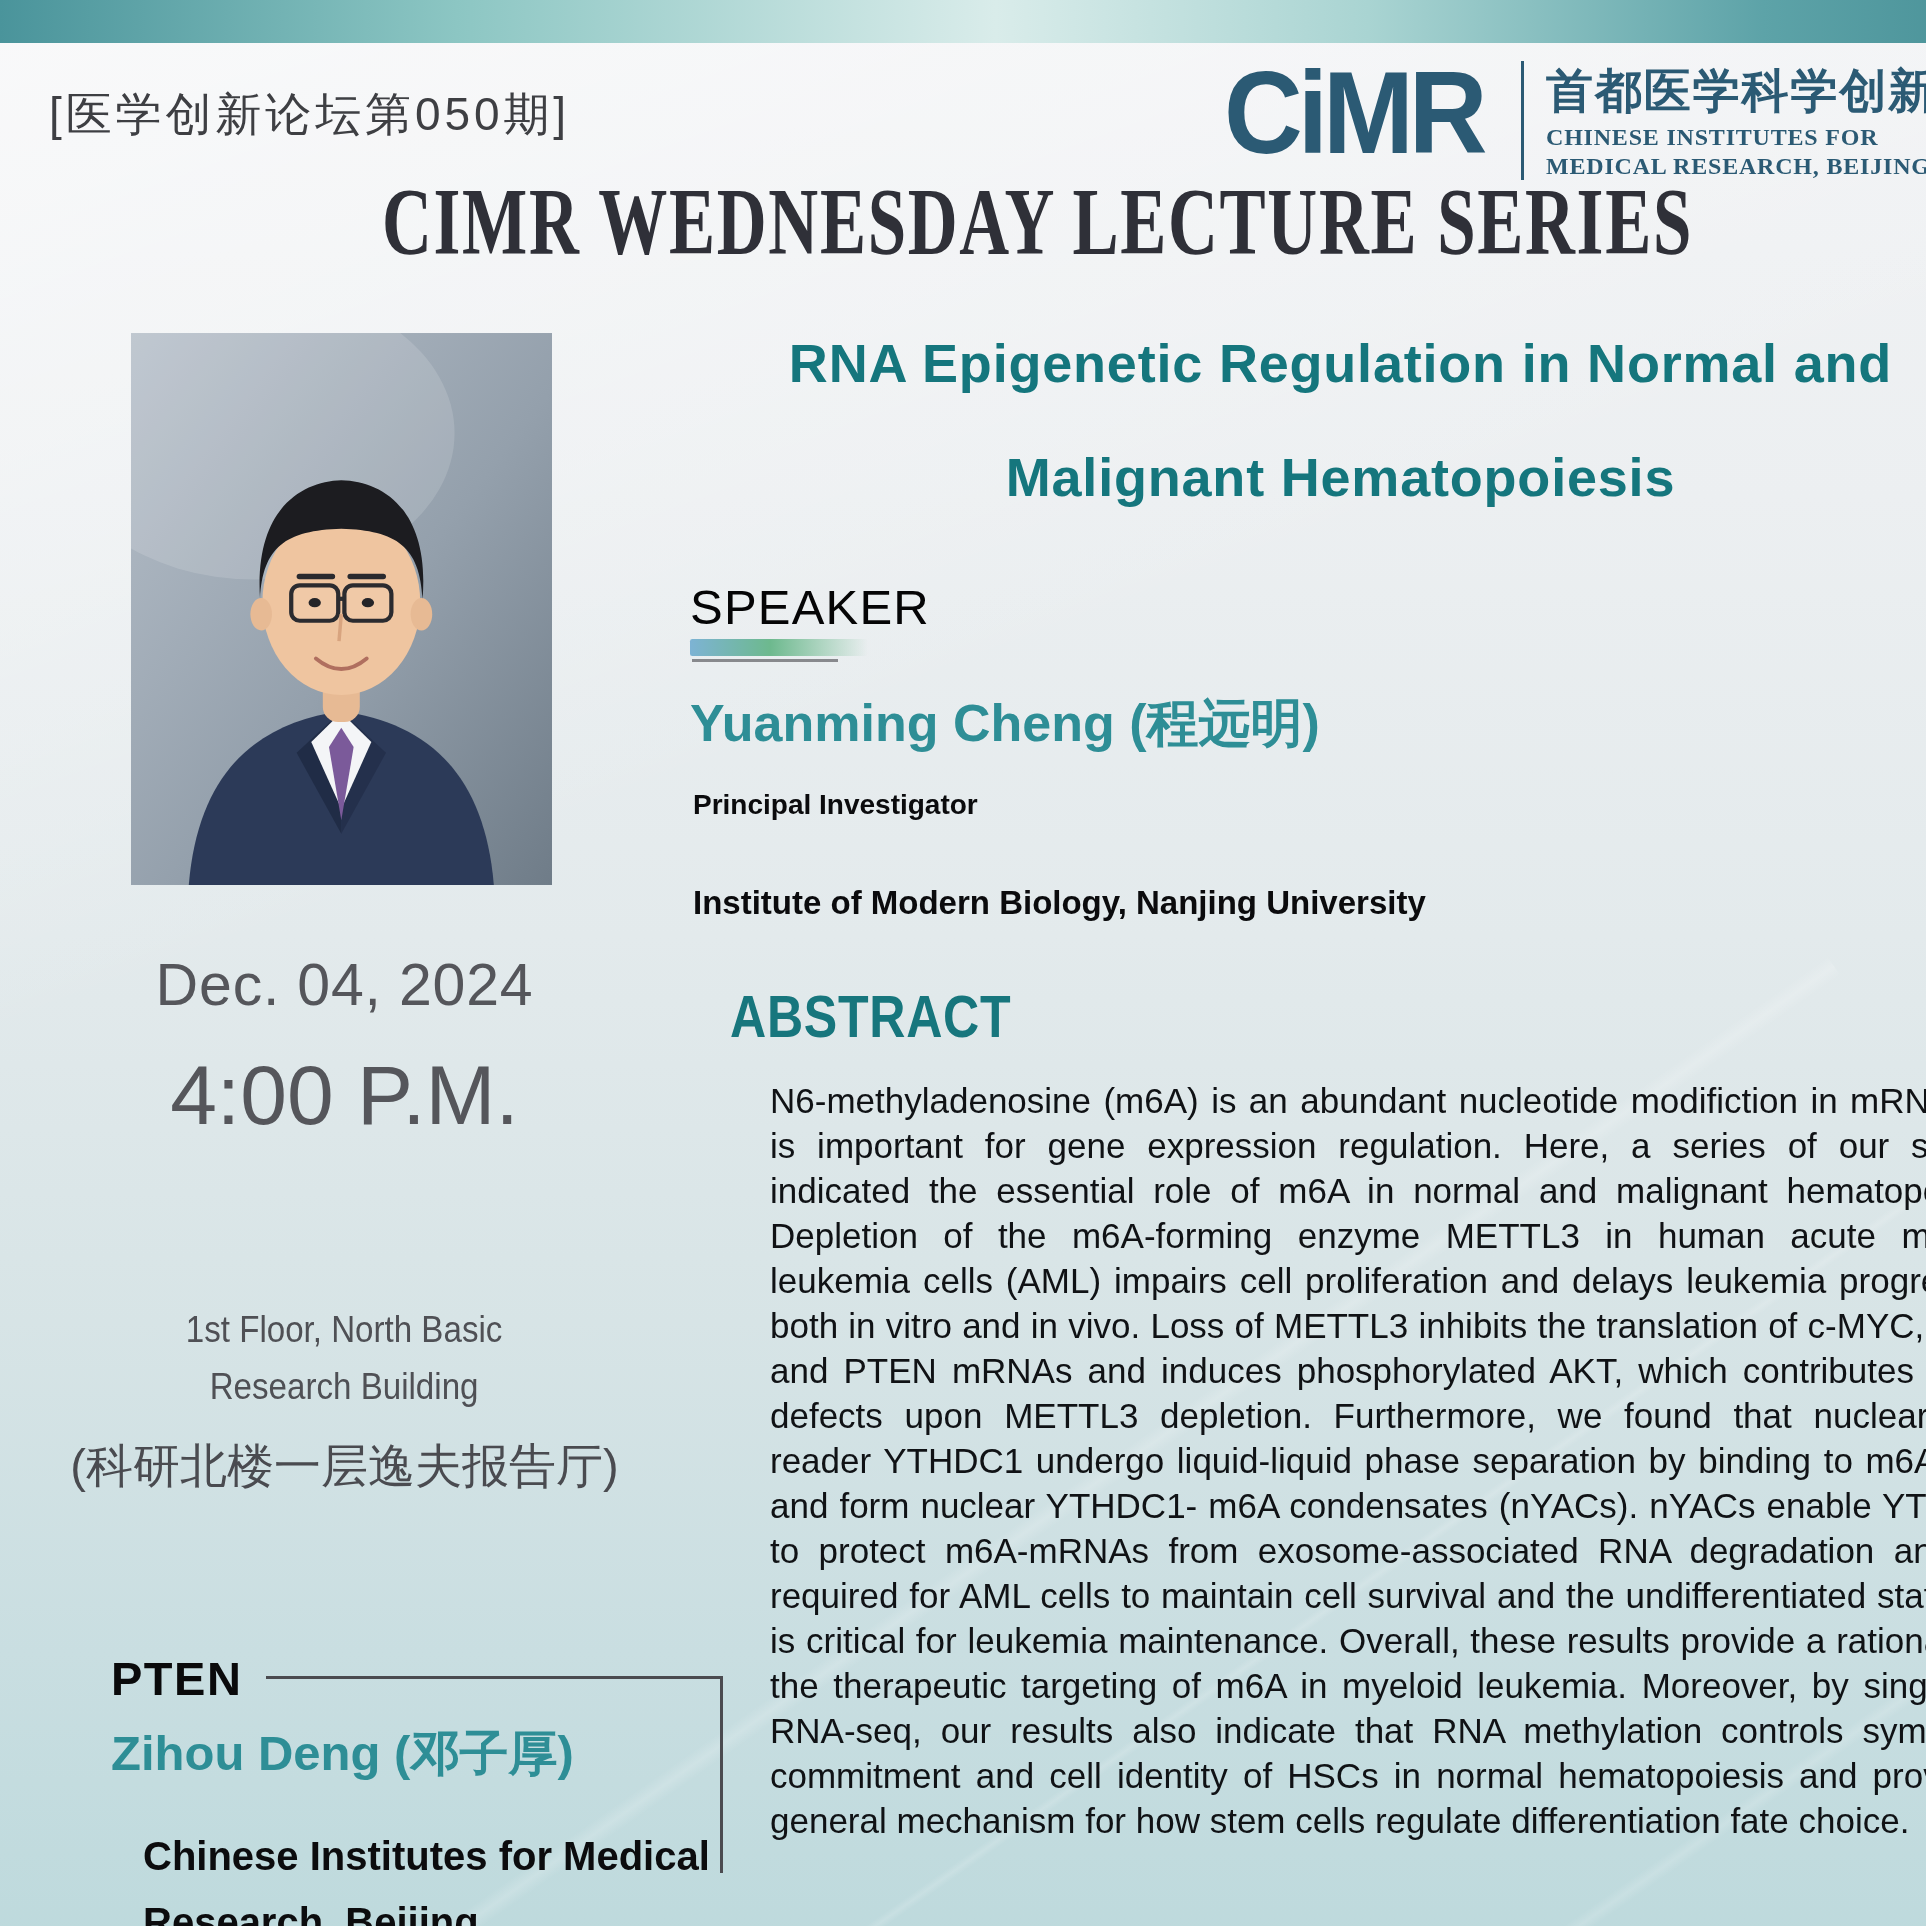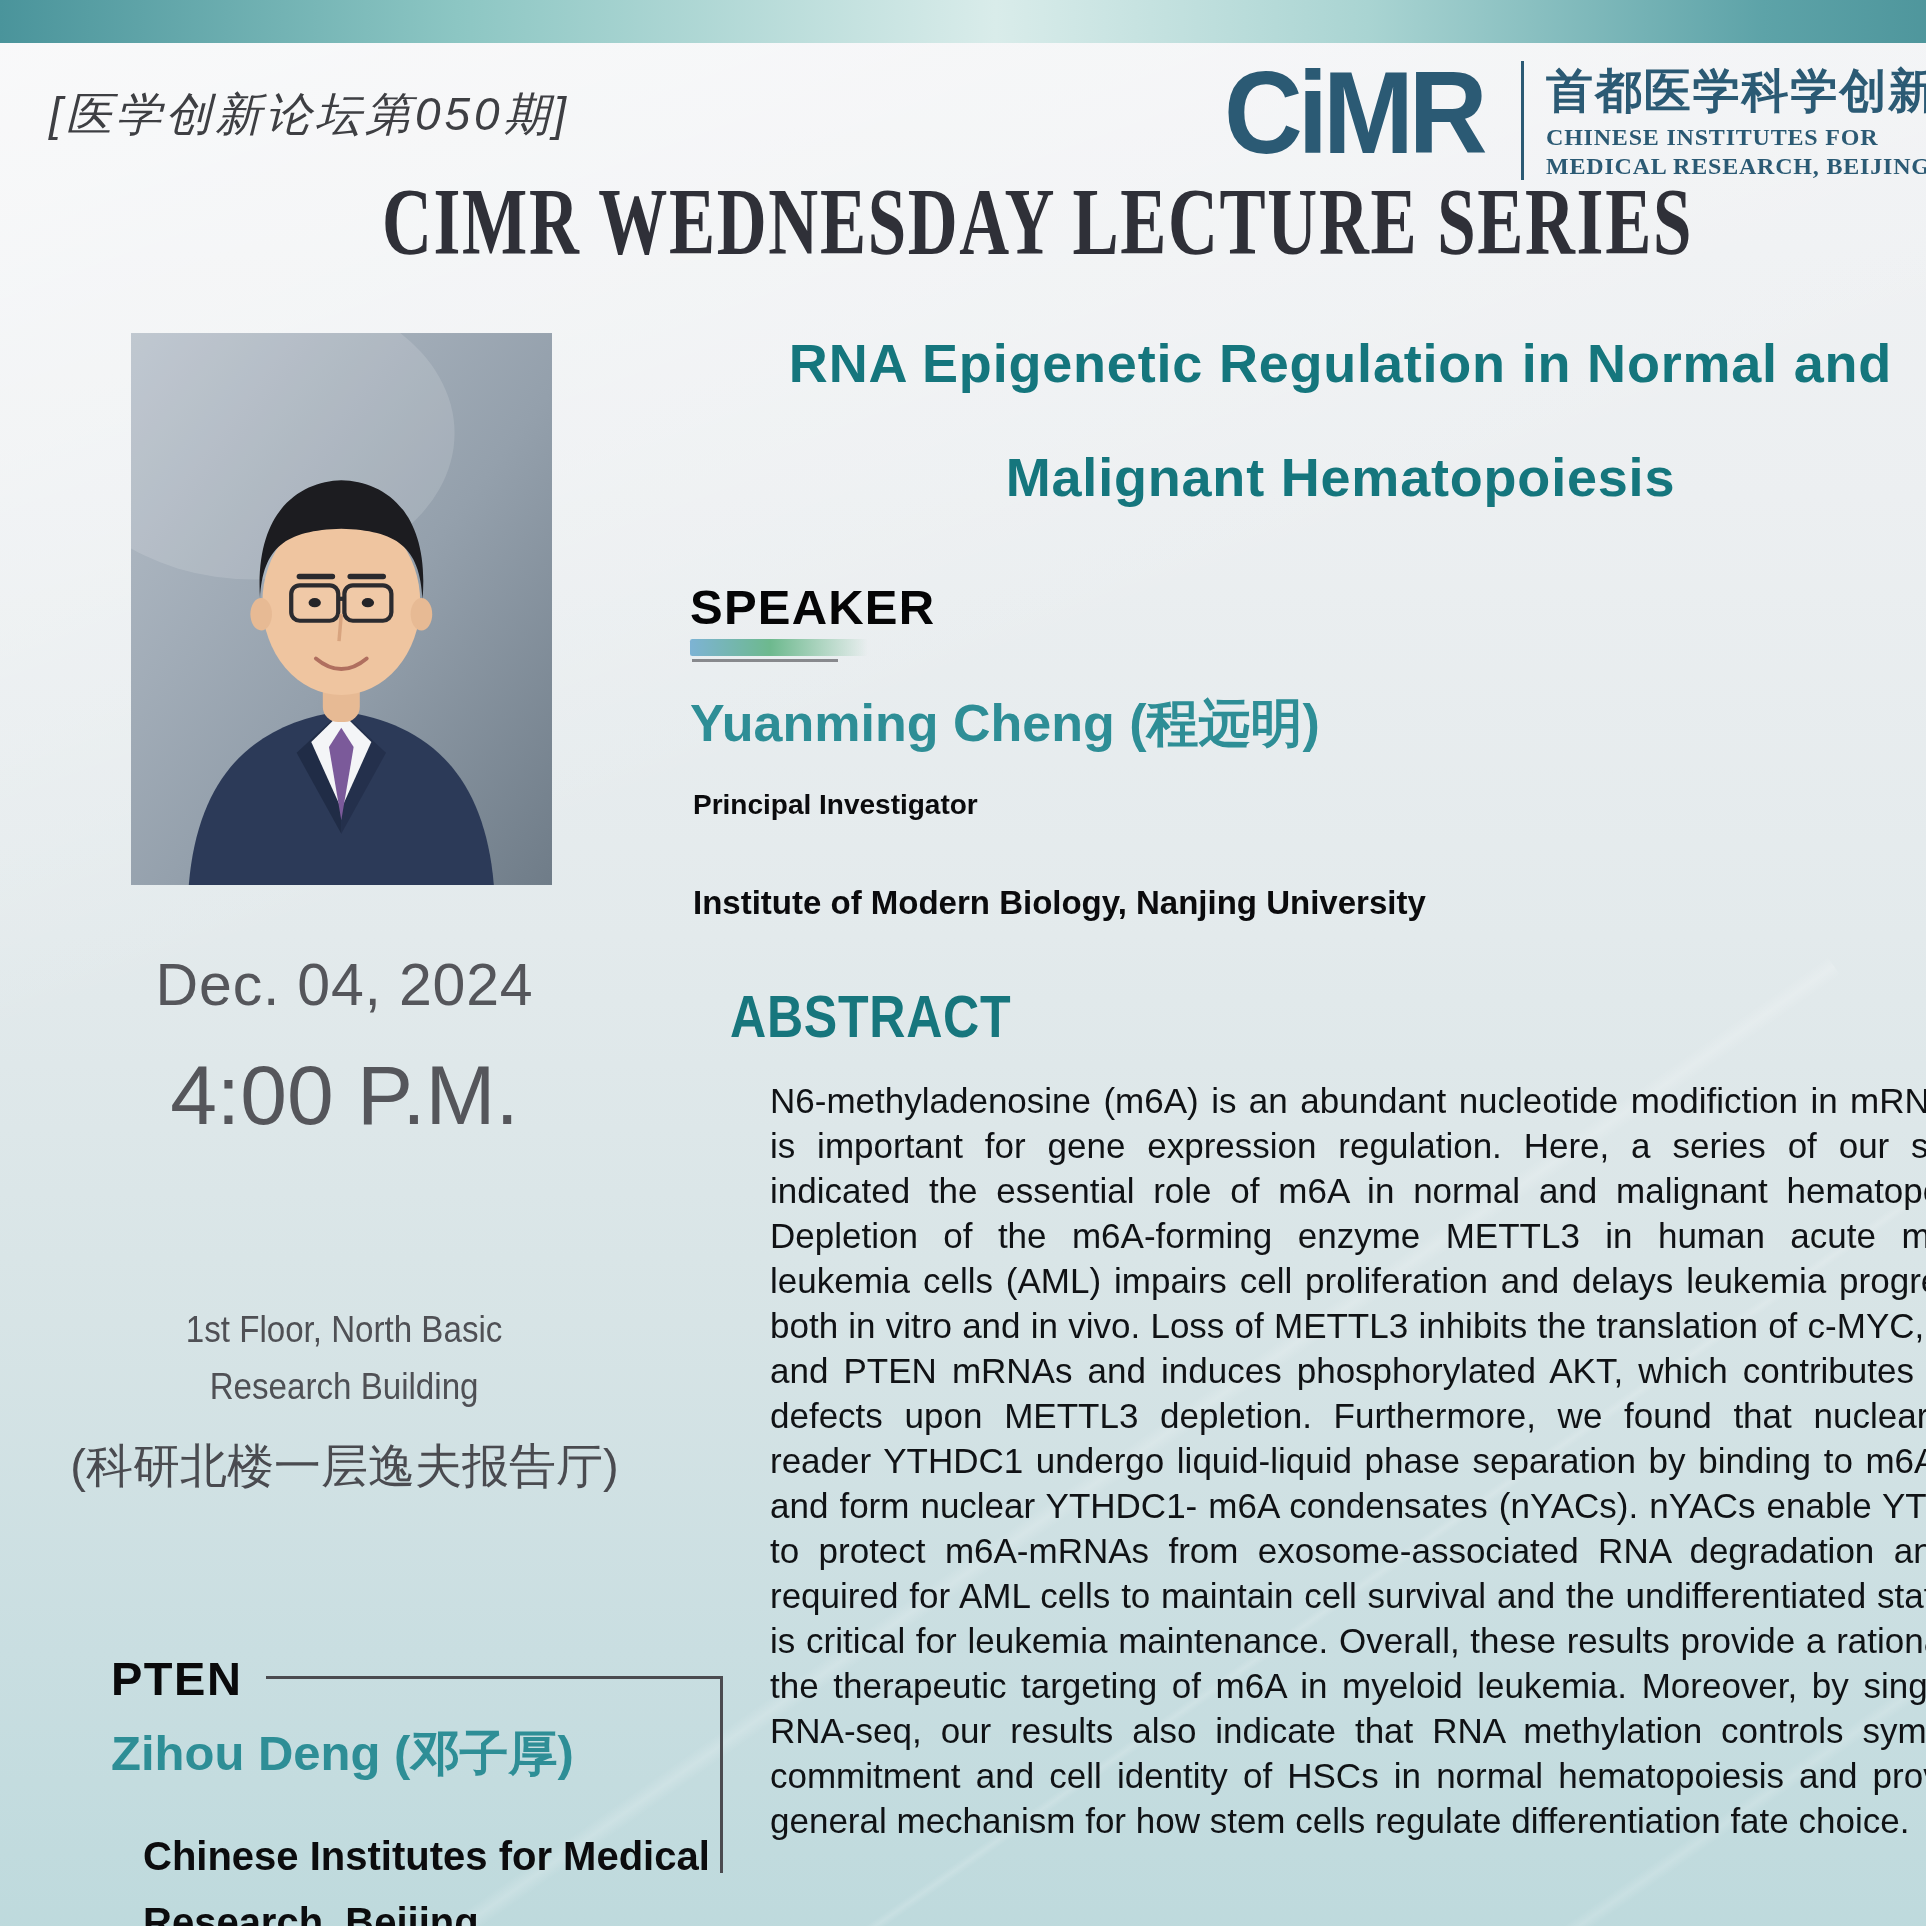--- a/index.html
+++ b/index.html
@@ -10,21 +10,21 @@
     position:relative; width:2074px; height:2753px; overflow:hidden;
     background:
       linear-gradient(160deg, rgba(255,255,255,.55) 0%, rgba(255,255,255,0) 30%),
       linear-gradient(180deg, #f2f3f5 0%, #eceff1 18%, #e3eaec 34%, #d7e4e6 48%, #c9dee1 60%, #bcd9dc 72%, #b1d5d9 84%, #add3d8 100%);
   }
   
   .streak { position:absolute; background:linear-gradient(90deg, rgba(255,255,255,0), rgba(255,255,255,.5), rgba(255,255,255,0)); transform:rotate(55deg); transform-origin:center; }
   #topbar { left:0; top:0; width:2074px; height:43px;
     background:linear-gradient(90deg,#4a949b 0%, #8cc6c3 22%, #d9ecea 48%, #a9d4d2 66%, #5da3a8 85%, #428b92 100%); }
 
-  #issue-tag { left:49px; top:84px; font-size:46px; font-weight:500; color:#3e3f43; letter-spacing:3.9px;font-style:italic; }
+  #issue-tag { left:49px; top:84px; font-size:46px; font-weight:500; color:#3e3f43; letter-spacing:3.9px; }
 
   #logo { right:39px; top:58px; display:flex; align-items:flex-start; gap:22.3px; }
   #logo-wordmark { font-size:116px; line-height:.95; font-weight:800; color:#2b5a74; letter-spacing:-5.4px; transform:scaleX(.94); transform-origin:left top; }
   #logo-divider { width:2.7px; height:119px; background:#2b5a74; margin-top:3.1px; }
   #logo-cn { font-family:"Liberation Serif","DejaVu Serif",serif; font-size:47px; font-weight:700; color:#2b5a74; letter-spacing:1.9px; white-space:nowrap; }
   .logo-en { font-family:"Liberation Serif","DejaVu Serif",serif; font-size:24px; font-weight:700; color:#2b5a74; letter-spacing:0.8px; line-height:1.18; white-space:nowrap; }
   #logo-right { padding-top:2.3px; }
   #logo-right .logo-en:first-of-type { margin-top:8.5px; }
 
   #series-title { left:0; top:166px; width:100%; text-align:center; color:#2f3038;
@@ -52,21 +52,21 @@
   #host-name { left:111px; top:1721px; font-size:49px; font-weight:700; color:#2e8e96; white-space:nowrap; }
   .host-affil { left:111px; font-size:40px; font-weight:700; color:#0c0c0e; white-space:nowrap;margin-left:32px; }
   #host-affil1 { top:1834px; }
   #host-affil2 { top:1900px; }
 
   
   .title-line { left:655px; width:1371px; text-align:center; font-size:54px; font-weight:700; color:#15767d; letter-spacing:0.8px; white-space:nowrap; }
   #talk-title1 { top:332px; }
   #talk-title2 { top:446px; }
 
-  #speaker-label { left:690px; top:579px; font-size:49px; font-weight:700; color:#050506; letter-spacing:1.2px; }
+  #speaker-label { left:690px; top:579px; font-size:49px; font-weight:400; color:#050506; letter-spacing:1.2px; }
   #speaker-bar { left:690px; top:639px; width:178px; height:17px; border-radius:2.3px;
     background:linear-gradient(90deg,#7db3d4 0%, #6db98e 45%, rgba(109,185,142,.15) 92%, rgba(109,185,142,0) 100%); }
   #speaker-bar::after { content:""; position:absolute; left:2.3px; bottom:-6.2px; width:82%; height:3.5px; background:rgba(55,55,60,.55); }
   #speaker-name { left:690px; top:689px; font-size:52px; font-weight:700; color:#2e8e96; white-space:nowrap; }
   #speaker-role { left:693px; top:789px; font-size:28px; font-weight:700; color:#0b0b0d; }
   #speaker-affil { left:693px; top:884px; font-size:33px; font-weight:700; color:#0b0b0d; white-space:nowrap;text-align:right; }
 
   
   #abstract-label { left:730px; top:983px; font-size:59px; font-weight:800; color:#17767d; letter-spacing:0.8px; }
   #abstract-label > span { display:inline-block; transform:scaleX(.85); transform-origin:left center; }

